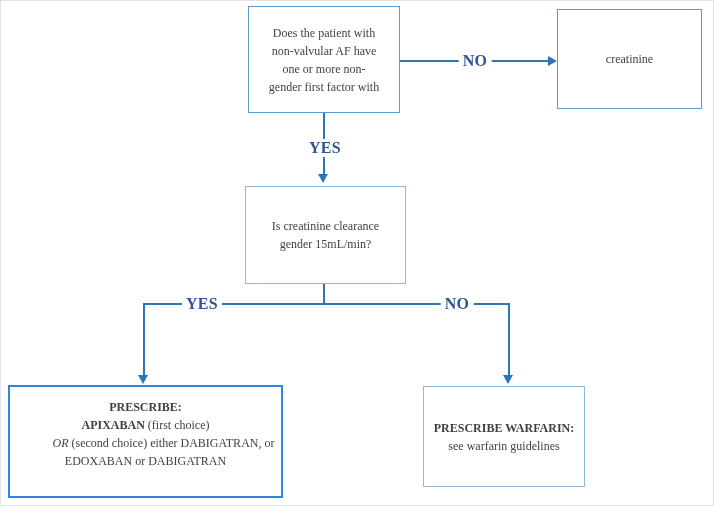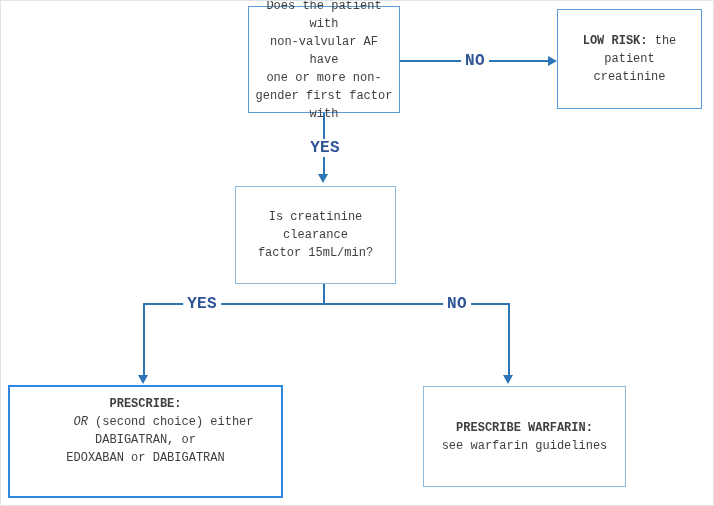--- a/index.html
+++ b/index.html
@@ -2,21 +2,21 @@
 <html><head>
 <meta charset="utf-8">
 <style>
   html,body{margin:0;padding:0;background:#ffffff;}
   .canvas{
     position:relative;
     width:714px;height:506px;
     background:#ffffff;
     border:1px solid #e3e3e3;
     box-sizing:border-box;
-    font-family:Liberation Mono, monospace;
+    font-family:Liberation Serif, serif;
     color:var(--text,#3f3f3f);
     overflow:hidden;
   }
   .node{
     position:absolute;
     box-sizing:border-box;
     background:#ffffff;
     display:flex;
     flex-direction:column;
     justify-content:center;
@@ -62,36 +62,36 @@
 <div class="canvas" style="--border-light: #5b9bd5; --border-lighter: #8bbade; --border-strong: #2e86de; --line: #2e75b6; --label: #2f5496; --text: #3f3f3f;">
 
   <div class="node light" style="left:247px;top:5px;width:152px;height:107px;">
     <div>Does the patient with</div>
     <div>non-valvular AF have</div>
     <div>one or more non-</div>
     <div>gender first factor with</div>
   </div>
 
   <div class="node light" style="left:556px;top:8px;width:145px;height:100px;">
-    <div><span class="b">LOW RISK:</span><span> the patient</span></div>
     <div>creatinine</div>
   </div>
 
-  <div class="node lighter" style="left:234px;top:185px;width:161px;height:98px;">
+  <div class="node lighter" style="left:244px;top:185px;width:161px;height:98px;">
     <div>Is creatinine clearance</div>
-    <div>factor 15mL/min?</div>
+    <div>gender 15mL/min?</div>
   </div>
 
-  <div class="node strong" style="left:7px;top:384px;width:275px;height:113px;padding-bottom:26px;">
+  <div class="node strong" style="left:7px;top:384px;width:275px;height:113px;padding-bottom:26px;justify-content:flex-end;">
     <div><span class="b">PRESCRIBE:</span></div>
+    <div><span class="b">APIXABAN</span><span> (first choice)</span></div>
     <div><span class="i">OR</span><span> (second choice) either DABIGATRAN, or</span></div>
     <div>EDOXABAN or DABIGATRAN</div>
   </div>
 
-  <div class="node lighter" style="left:422px;top:385px;width:203px;height:101px;">
+  <div class="node lighter" style="left:422px;top:385px;width:162px;height:101px;">
     <div><span class="b">PRESCRIBE WARFARIN:</span></div>
     <div>see warfarin guidelines</div>
   </div>
 
   <div class="hline" style="left:399px;top:59px;width:150px;"></div>
   <div class="arrow-right" style="left: 547px; top: 55px; border-left-color: rgb(46, 117, 182);"></div>
   <span class="edge-label" style="left:474px;top:60px;">NO</span>
 
   <div class="vline" style="left:322px;top:112px;height:64px;"></div>
   <div class="arrow-down" style="left: 317px; top: 173px; border-top-color: rgb(46, 117, 182);"></div>

